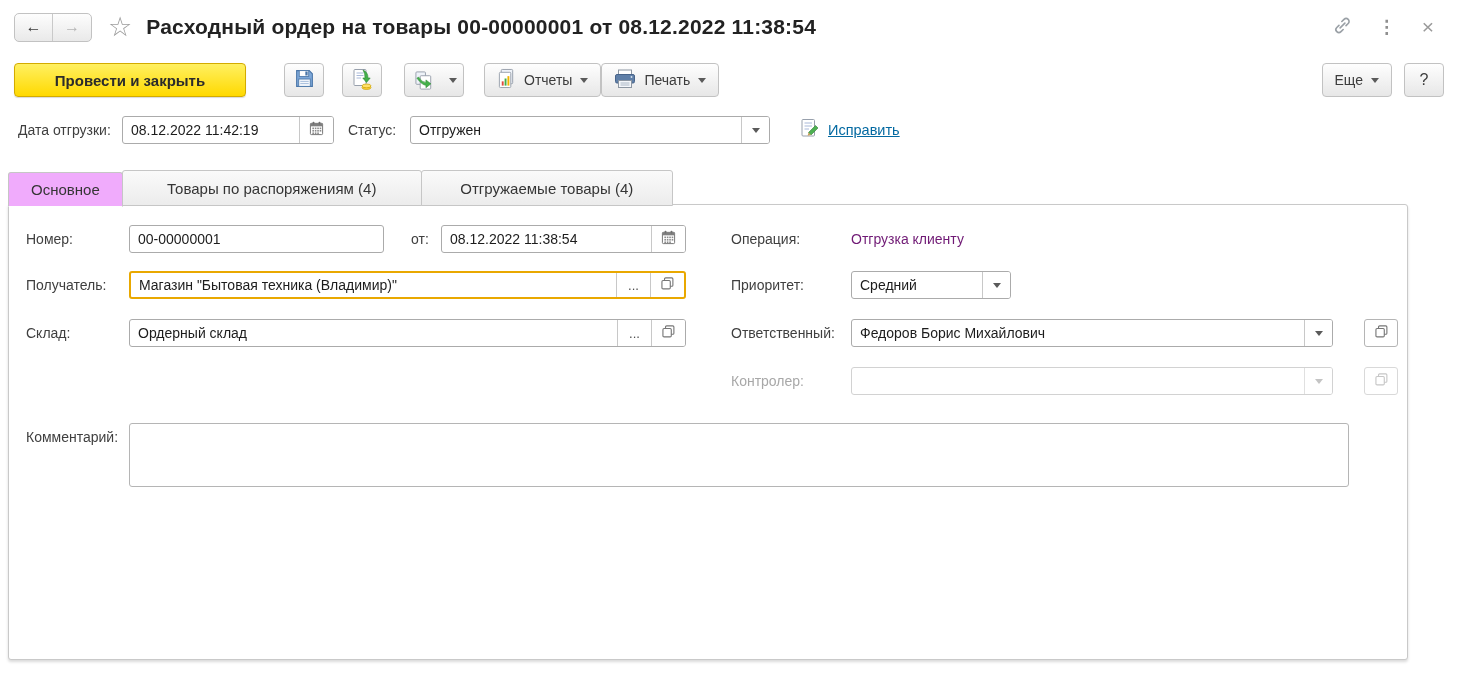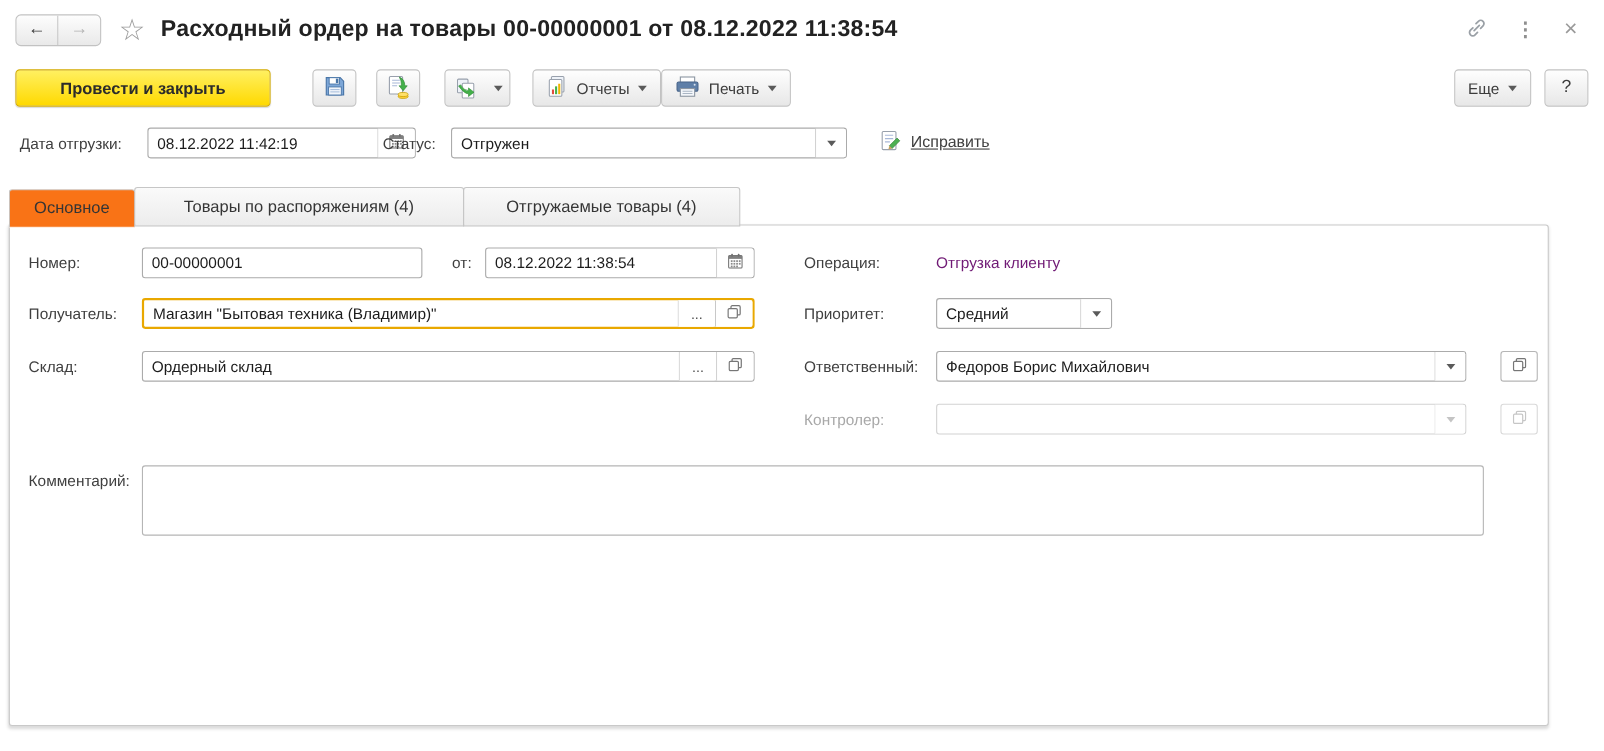--- a/index.html
+++ b/index.html
@@ -74,32 +74,32 @@
   .field-group.disabled { border-color:#d2d2d2; }
   .field-group.disabled .fg-btn { border-left-color:#e0e0e0; }
   .field-group.disabled .caret { border-top-color:#c4c4c4; }
 
   .open-btn { position:absolute; width:34px; height:28px; border:1px solid #b5b5b5;
               border-radius:3px; background:#fff; display:flex; align-items:center;
               justify-content:center; cursor:pointer; padding:0; }
   .open-btn.disabled { border-color:#d9d9d9; }
   .open-btn.disabled svg rect { stroke:#c6c6c6; }
 
-  .link { font-size:14.5px; color:#404040; text-decoration:underline; cursor:pointer; }
+  .link { font-size:14.5px; color:#0369a1; text-decoration:underline; cursor:pointer; }
   .fix-wrap { position:absolute; left:800px; top:0; height:28px; display:flex;
               align-items:center; gap:8px; }
 
   
   .tabs { position:absolute; top:170px; left:8px; display:flex; align-items:flex-end;
           z-index:3; }
   .tab { height:36px; display:flex; align-items:center; justify-content:center;
          padding:0 22px; font-size:15px; color:#353535; cursor:pointer;
          background:linear-gradient(#fafafa,#ececec); border:1px solid #c6c6c6;
          border-radius:3px 3px 0 0; margin-right:-1px; white-space:nowrap; }
-  .tab.active { height:35px; background:#f97316; border-bottom:1px solid #fff;
+  .tab.active { height:35px; background:#f0abfc; border-bottom:1px solid #fff;
                 margin-bottom:-1px; z-index:4; }
   .tab:nth-child(1){ min-width:92px; }
   .tab:nth-child(2){ min-width:300px; }
   .tab:nth-child(3){ min-width:252px; }
 
   
   .panel { position:absolute; top:204px; left:8px; width:1400px; height:456px;
            background:#fff; border:1px solid #c9c9c9; border-radius:0 3px 3px 3px;
            box-shadow:0 2px 3px rgba(0,0,0,.15); z-index:1; }
   .static-value { position:absolute; font-size:14px; color:#701a75; line-height:28px;
@@ -212,21 +212,21 @@
         <span>Еще</span>
         <span class="caret"></span>
       </button>
       <button class="btn help-btn">?</button>
     </div>
   </div>
 
   <div class="param-row">
     <span class="lbl" style="left:18px">Дата отгрузки:</span>
 
-    <div class="field-group" style="left:134px;width:244px">
+    <div class="field-group" style="left:122px;width:212px">
       <input type="text" value="08.12.2022 11:42:19" style="">
       <button class="fg-btn">
         <span>
           <svg viewBox="0 0 16 16" width="15" height="15">
             <rect x="1.5" y="2.5" width="13" height="12" rx="1" fill="#ffffff" stroke="#6f6f6f"></rect>
             <rect x="1.5" y="2.5" width="13" height="3.2" fill="#7f7f7f"></rect>
             <rect x="4" y="0.8" width="1.6" height="2.8" rx="0.6" fill="#6f6f6f"></rect>
             <rect x="10.4" y="0.8" width="1.6" height="2.8" rx="0.6" fill="#6f6f6f"></rect>
             <g fill="#8a8a8a">
               <rect x="3.6" y="7" width="1.7" height="1.7"></rect>

